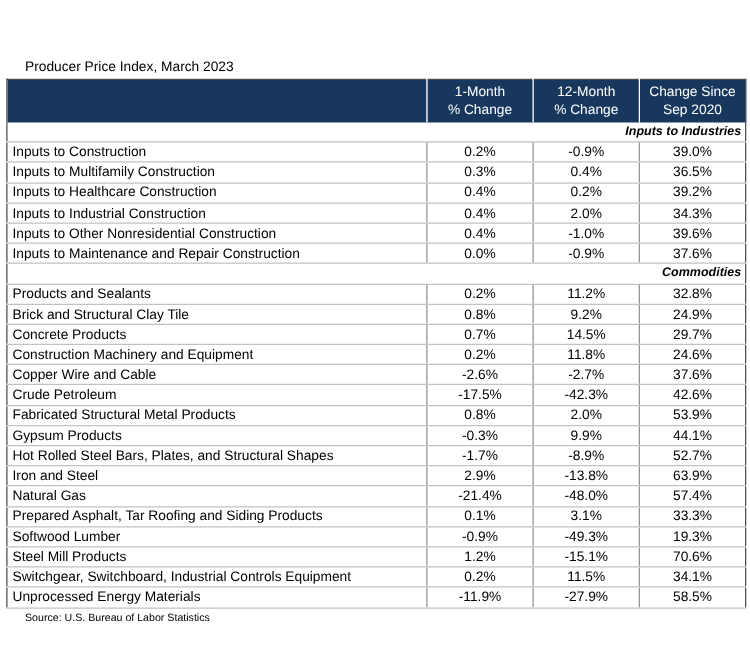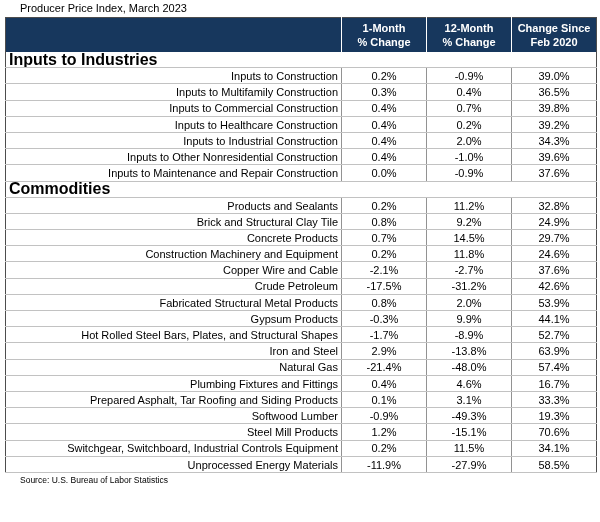--- a/index.html
+++ b/index.html
@@ -13,68 +13,70 @@
   }
   .page {
     width: 600px;
     height: 522px;
     overflow: hidden;
     background: #fff;
   }
   .title {
     font-size: 11px;
     line-height: 13px;
-    padding: 2px 0 2px 20px;
+    padding: 16px 0 2px 20px;
     white-space: nowrap;
+    margin-top: 32px;
   }
   table.ppi {
     border-collapse: collapse;
     table-layout: fixed;
     margin-left: 5px;
     width: 591px;
     border: 1px solid #4d4d4d;
   }
   col.c-label  { width: 336px; }
   col.c-val    { width: 85px; }
   thead th {
     background: var(--header-bg, #17375D);
     color: var(--header-text, #ffffff);
     font-size: 11px;
-    font-weight: bold;
+    font-weight: normal;
     line-height: 14px;
     height: 32px;
     text-align: center;
     vertical-align: middle;
     padding: 1px 0;
   }
   thead th + th {
     border-left: 1px solid #ffffff;
   }
   tbody td {
     font-size: 11px;
     line-height: 12.5px;
     height: 14.2px;
     padding: 1px 3px 0 3px;
     border-bottom: 1px solid #c2c2c2;
     vertical-align: middle;
     white-space: nowrap;
     overflow: hidden;
   }
   tr.data-row td.label-cell {
-    text-align: right;
+    text-align: left;
     padding-left: 4px;
   }
   tr.data-row td.value-cell {
     text-align: center;
     border-left: 1px solid #929292;
   }
   tr.section-row td {
-    text-align: left;
+    text-align: right;
     font-weight: bold;
-    font-size: 16px;
+    font-style: italic;
+    font-size: 10px;
     border-bottom: 1px solid #c2c2c2;
   }
   .source {
     font-size: 8.5px;
     line-height: 11px;
     padding: 2px 0 0 20px;
     white-space: nowrap;
   }
 </style>
 </head>
@@ -97,47 +99,41 @@
         <th>
           <span>1-Month</span><br>
           <span>% Change</span>
         </th>
         <th>
           <span>12-Month</span><br>
           <span>% Change</span>
         </th>
         <th>
           <span>Change Since</span><br>
-          <span>Feb 2020</span>
+          <span>Sep 2020</span>
         </th>
       </tr>
     </thead>
     <tbody>
         <tr class="section-row">
           <td colspan="4">Inputs to Industries</td>
         </tr>
         <tr class="data-row">
           <td class="label-cell">Inputs to Construction</td>
           <td class="value-cell">0.2%</td>
           <td class="value-cell">-0.9%</td>
           <td class="value-cell">39.0%</td>
         </tr>
         <tr class="data-row">
           <td class="label-cell">Inputs to Multifamily Construction</td>
           <td class="value-cell">0.3%</td>
           <td class="value-cell">0.4%</td>
           <td class="value-cell">36.5%</td>
         </tr>
         <tr class="data-row">
-          <td class="label-cell">Inputs to Commercial Construction</td>
-          <td class="value-cell">0.4%</td>
-          <td class="value-cell">0.7%</td>
-          <td class="value-cell">39.8%</td>
-        </tr>
-        <tr class="data-row">
           <td class="label-cell">Inputs to Healthcare Construction</td>
           <td class="value-cell">0.4%</td>
           <td class="value-cell">0.2%</td>
           <td class="value-cell">39.2%</td>
         </tr>
         <tr class="data-row">
           <td class="label-cell">Inputs to Industrial Construction</td>
           <td class="value-cell">0.4%</td>
           <td class="value-cell">2.0%</td>
           <td class="value-cell">34.3%</td>
@@ -176,28 +172,28 @@
           <td class="value-cell">29.7%</td>
         </tr>
         <tr class="data-row">
           <td class="label-cell">Construction Machinery and Equipment</td>
           <td class="value-cell">0.2%</td>
           <td class="value-cell">11.8%</td>
           <td class="value-cell">24.6%</td>
         </tr>
         <tr class="data-row">
           <td class="label-cell">Copper Wire and Cable</td>
-          <td class="value-cell">-2.1%</td>
+          <td class="value-cell">-2.6%</td>
           <td class="value-cell">-2.7%</td>
           <td class="value-cell">37.6%</td>
         </tr>
         <tr class="data-row">
           <td class="label-cell">Crude Petroleum</td>
           <td class="value-cell">-17.5%</td>
-          <td class="value-cell">-31.2%</td>
+          <td class="value-cell">-42.3%</td>
           <td class="value-cell">42.6%</td>
         </tr>
         <tr class="data-row">
           <td class="label-cell">Fabricated Structural Metal Products</td>
           <td class="value-cell">0.8%</td>
           <td class="value-cell">2.0%</td>
           <td class="value-cell">53.9%</td>
         </tr>
         <tr class="data-row">
           <td class="label-cell">Gypsum Products</td>
@@ -217,26 +213,20 @@
           <td class="value-cell">-13.8%</td>
           <td class="value-cell">63.9%</td>
         </tr>
         <tr class="data-row">
           <td class="label-cell">Natural Gas</td>
           <td class="value-cell">-21.4%</td>
           <td class="value-cell">-48.0%</td>
           <td class="value-cell">57.4%</td>
         </tr>
         <tr class="data-row">
-          <td class="label-cell">Plumbing Fixtures and Fittings</td>
-          <td class="value-cell">0.4%</td>
-          <td class="value-cell">4.6%</td>
-          <td class="value-cell">16.7%</td>
-        </tr>
-        <tr class="data-row">
           <td class="label-cell">Prepared Asphalt, Tar Roofing and Siding Products</td>
           <td class="value-cell">0.1%</td>
           <td class="value-cell">3.1%</td>
           <td class="value-cell">33.3%</td>
         </tr>
         <tr class="data-row">
           <td class="label-cell">Softwood Lumber</td>
           <td class="value-cell">-0.9%</td>
           <td class="value-cell">-49.3%</td>
           <td class="value-cell">19.3%</td>

